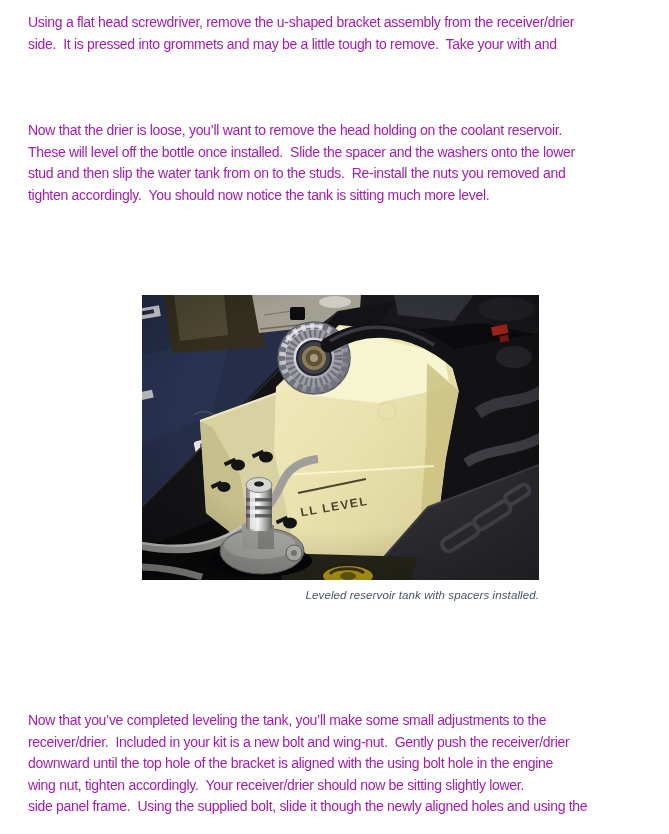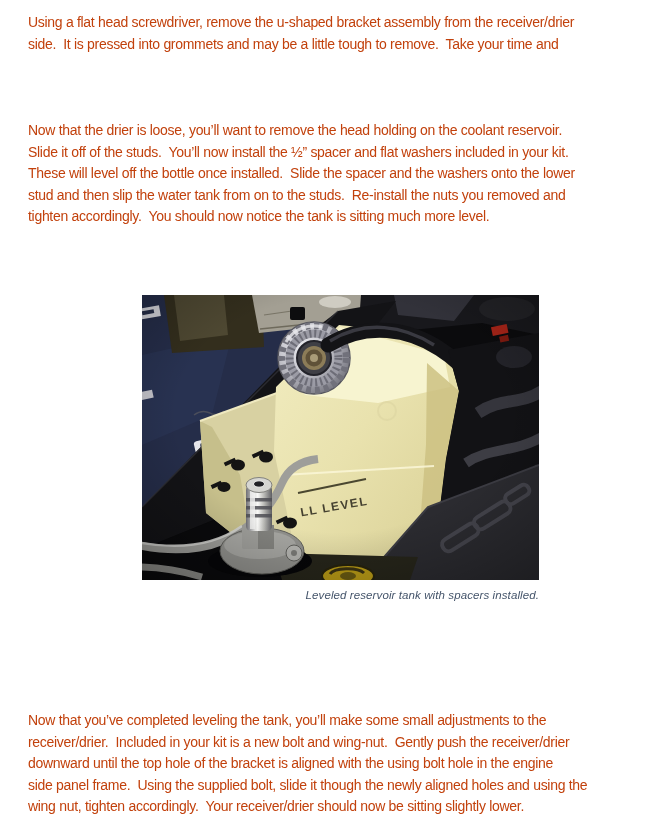--- a/index.html
+++ b/index.html
@@ -5,21 +5,21 @@
   html,body{margin:0;padding:0;background:#ffffff;}
   .page{
     position:relative;
     width:669px;height:834px;
     background:#ffffff;
     overflow:hidden;
     font-family:"Liberation Sans","DejaVu Sans",sans-serif;
   }
   .para{
     position:absolute;left:28px;
-    color:#c2410c;
+    color:#a21caf;
     font-size:14px;
     letter-spacing:-0.3px;
     line-height:21.6px;
   }
   .line{white-space:pre;}
   .photo-wrap{
     position:absolute;left:142px;top:295px;
     width:397px;height:285px;
   }
   .photo-wrap svg{display:block;}
@@ -40,26 +40,25 @@
     fill:#454130;
   }
 </style>
 </head>
 <body>
 
 <div class="page">
 
   <div class="para" style="top:12px;">
     <div class="line">Using a flat head screwdriver, remove the u-shaped bracket assembly from the receiver/drier</div>
-    <div class="line">side.  It is pressed into grommets and may be a little tough to remove.  Take your time and</div>
+    <div class="line">side.  It is pressed into grommets and may be a little tough to remove.  Take your with and</div>
   </div>
 
   <div class="para" style="top:120px;">
     <div class="line">Now that the drier is loose, you’ll want to remove the head holding on the coolant reservoir.</div>
-    <div class="line">Slide it off of the studs.  You’ll now install the ½” spacer and flat washers included in your kit.</div>
     <div class="line">These will level off the bottle once installed.  Slide the spacer and the washers onto the lower</div>
     <div class="line">stud and then slip the water tank from on to the studs.  Re-install the nuts you removed and</div>
     <div class="line">tighten accordingly.  You should now notice the tank is sitting much more level.</div>
   </div>
 
   <div class="photo-wrap">
     <svg width="397" height="285" viewBox="0 0 397 285">
       <defs>
         <linearGradient id="gTank" x1="0%" y1="0%" x2="100%" y2="100%">
           <stop offset="0%" stop-color="#f1ecc0"></stop>
@@ -245,17 +244,17 @@
       <rect x="0" y="0" width="397" height="285" fill="url(#gVign)"></rect>
     </svg>
   </div>
 
   <div class="caption">Leveled reservoir tank with spacers installed.</div>
 
   <div class="para" style="top:710px;">
     <div class="line">Now that you’ve completed leveling the tank, you’ll make some small adjustments to the</div>
     <div class="line">receiver/drier.  Included in your kit is a new bolt and wing-nut.  Gently push the receiver/drier</div>
     <div class="line">downward until the top hole of the bracket is aligned with the using bolt hole in the engine</div>
+    <div class="line">wing nut, tighten accordingly.  Your receiver/drier should now be sitting slightly lower.</div>
     <div class="line">side panel frame.  Using the supplied bolt, slide it though the newly aligned holes and using the</div>
-    <div class="line">wing nut, tighten accordingly.  Your receiver/drier should now be sitting slightly lower.</div>
   </div>
 
 </div>
 
 </body></html>

